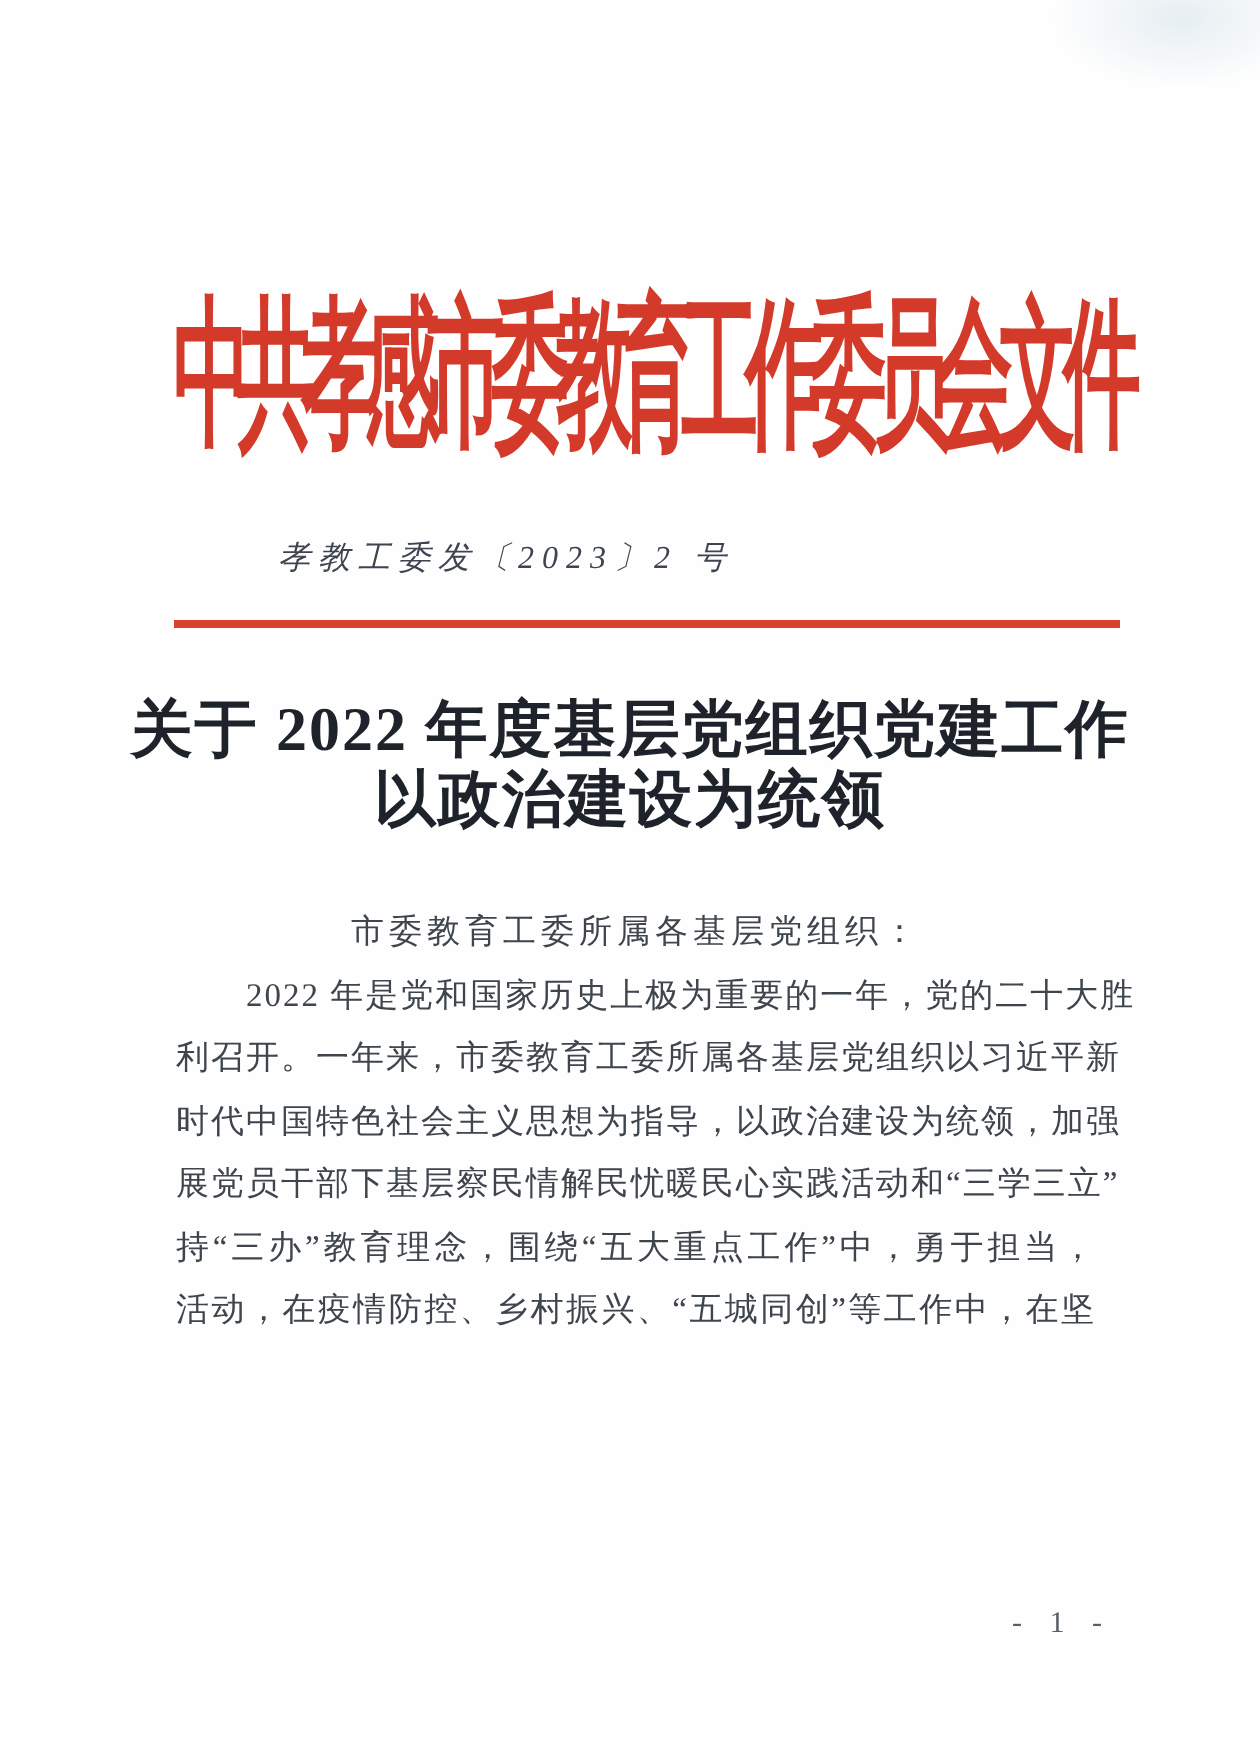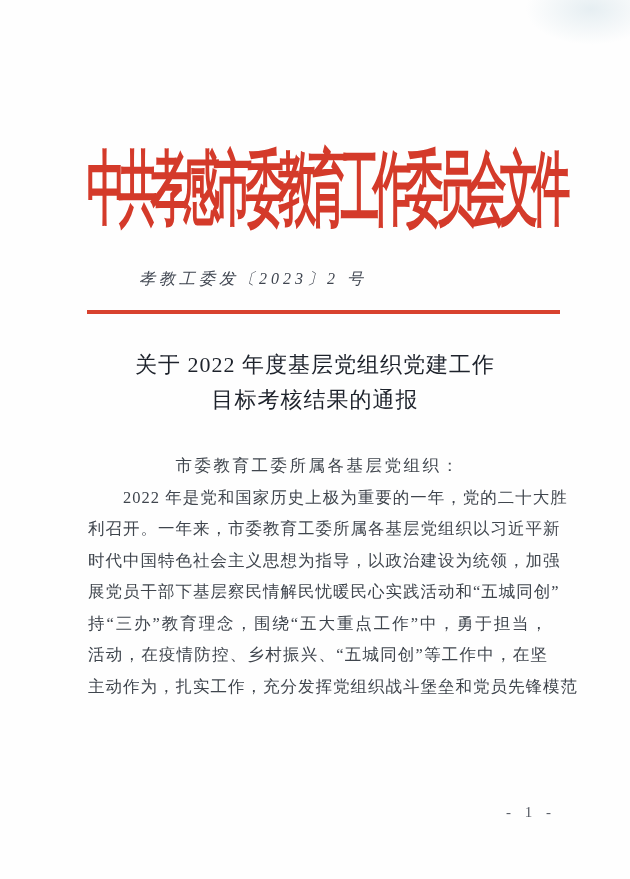--- a/index.html
+++ b/index.html
@@ -62,22 +62,22 @@
     left: 87px; top: 310px;
     width: 473px; height: 4px;
     background: #d8422f;
   }
   
   .doc-title {
     position: absolute;
     left: 0; top: 347px;
     width: 630px;
     text-align: center;
-    font-size: 22px;
-    font-weight: normal;
+    font-size: 31px;
+    font-weight: bold;
     color: #1d222b;
     line-height: 35px;
     letter-spacing: 1px;
   }
   
   .body-block {
     position: absolute;
     left: 88px; top: 450px;
     width: 460px;
     font-size: 16.5px;
@@ -128,31 +128,30 @@
       <span class="hchar">文</span>
       <span class="hchar">件</span>
     </div>
 
   <div class="doc-number">孝教工委发〔2023〕2 号</div>
 
   <div class="red-line"></div>
 
   <div class="doc-title">
     <div>关于 2022 年度基层党组织党建工作</div>
-    <div>目标考核结果的通报</div>
+    <div>以政治建设为统领</div>
   </div>
 
   <div class="body-block">
     <div class="salutation">市委教育工委所属各基层党组织：</div>
     <div>
         <div class="body-line">　　2022 年是党和国家历史上极为重要的一年，党的二十大胜</div>
         <div class="body-line">利召开。一年来，市委教育工委所属各基层党组织以习近平新</div>
         <div class="body-line">时代中国特色社会主义思想为指导，以政治建设为统领，加强</div>
-        <div class="body-line">展党员干部下基层察民情解民忧暖民心实践活动和“五城同创”</div>
+        <div class="body-line">展党员干部下基层察民情解民忧暖民心实践活动和“三学三立”</div>
         <div class="body-line">持“三办”教育理念，围绕“五大重点工作”中，勇于担当，</div>
         <div class="body-line">活动，在疫情防控、乡村振兴、“五城同创”等工作中，在坚</div>
-        <div class="body-line">主动作为，扎实工作，充分发挥党组织战斗堡垒和党员先锋模范</div>
       </div>
   </div>
 
   <div class="page-number">- 1 -</div>
 
 </div>
 
 </body></html>

